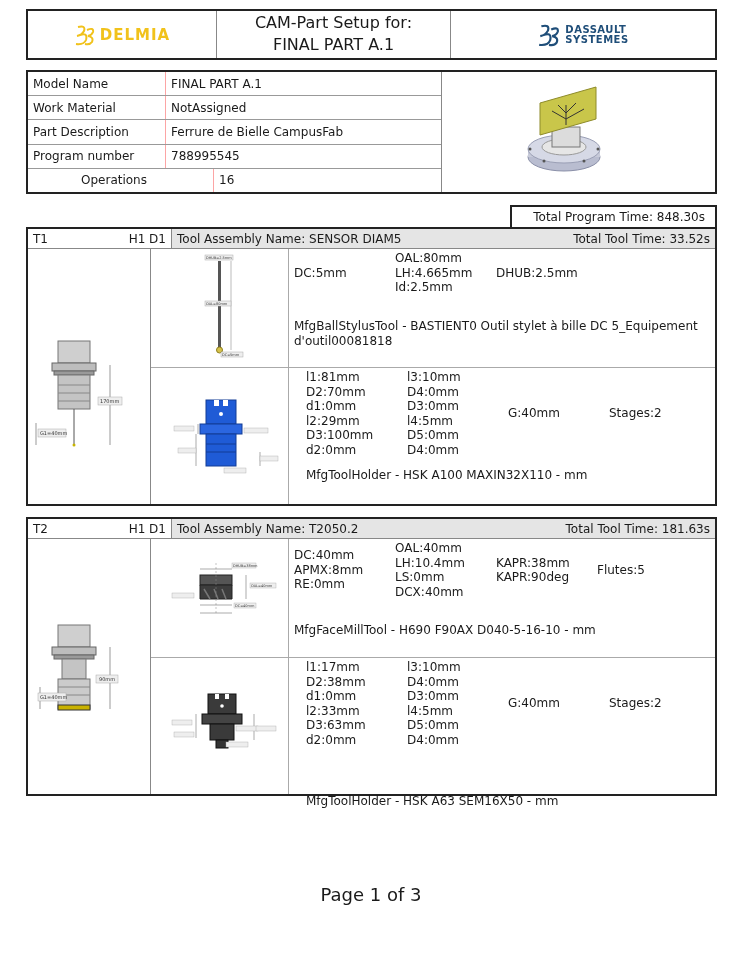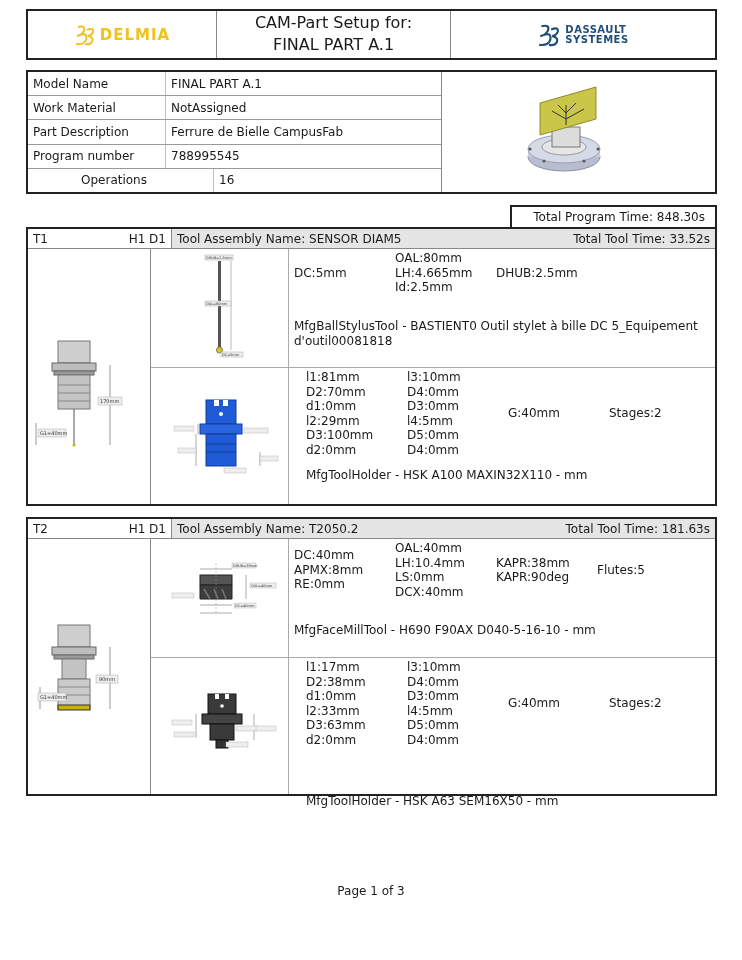--- a/index.html
+++ b/index.html
@@ -47,21 +47,21 @@
   .tb-left { width: 138px; border-right: 1px solid #888; display: flex; align-items: center; justify-content: center; }
   .tb-right { flex: 1; display: flex; flex-direction: column; }
   .sub-row { display: flex; border-bottom: 1px solid #aaa; }
   .sub-row:last-child { border-bottom: none; gap: 12px; }
   .sub-img { width: 138px; border-right: 1px solid #aaa; display: flex; align-items: center; justify-content: center; }
   .sub-info { flex: 1; padding: 2px 5px; position: relative; font-size: 12px; line-height: 14.5px; }
   .params { display: flex; }
   .pcol { width: 101px; display: flex; flex-direction: column; justify-content: center; }
   .desc { position: absolute; left: 5px; right: 8px; }
 
-  .page-number { position: absolute; left: 0; width: 742px; top: 884px; text-align: center; font-size: 12px; }
+  .page-number { position: absolute; left: 0; width: 742px; top: 884px; text-align: center; font-size: 18px; }
 </style>
 </head>
 <body>
 
 <div class="header-box">
   <div class="header-cell hc-left">
     <div class="logo-delmia">
       <svg width="22" height="22" viewBox="0 0 22 22">
         <path d="M4 3 Q12 1 10 7 Q8 11 3 12 M6 11 Q14 8 12 16 Q10 21 2 20 M13 6 Q20 3 19 8 Q18 11 14 12 Q20 13 18 18 Q16 21 11 20" fill="none" stroke="#f1c21b" stroke-width="2"></path>
       </svg>

